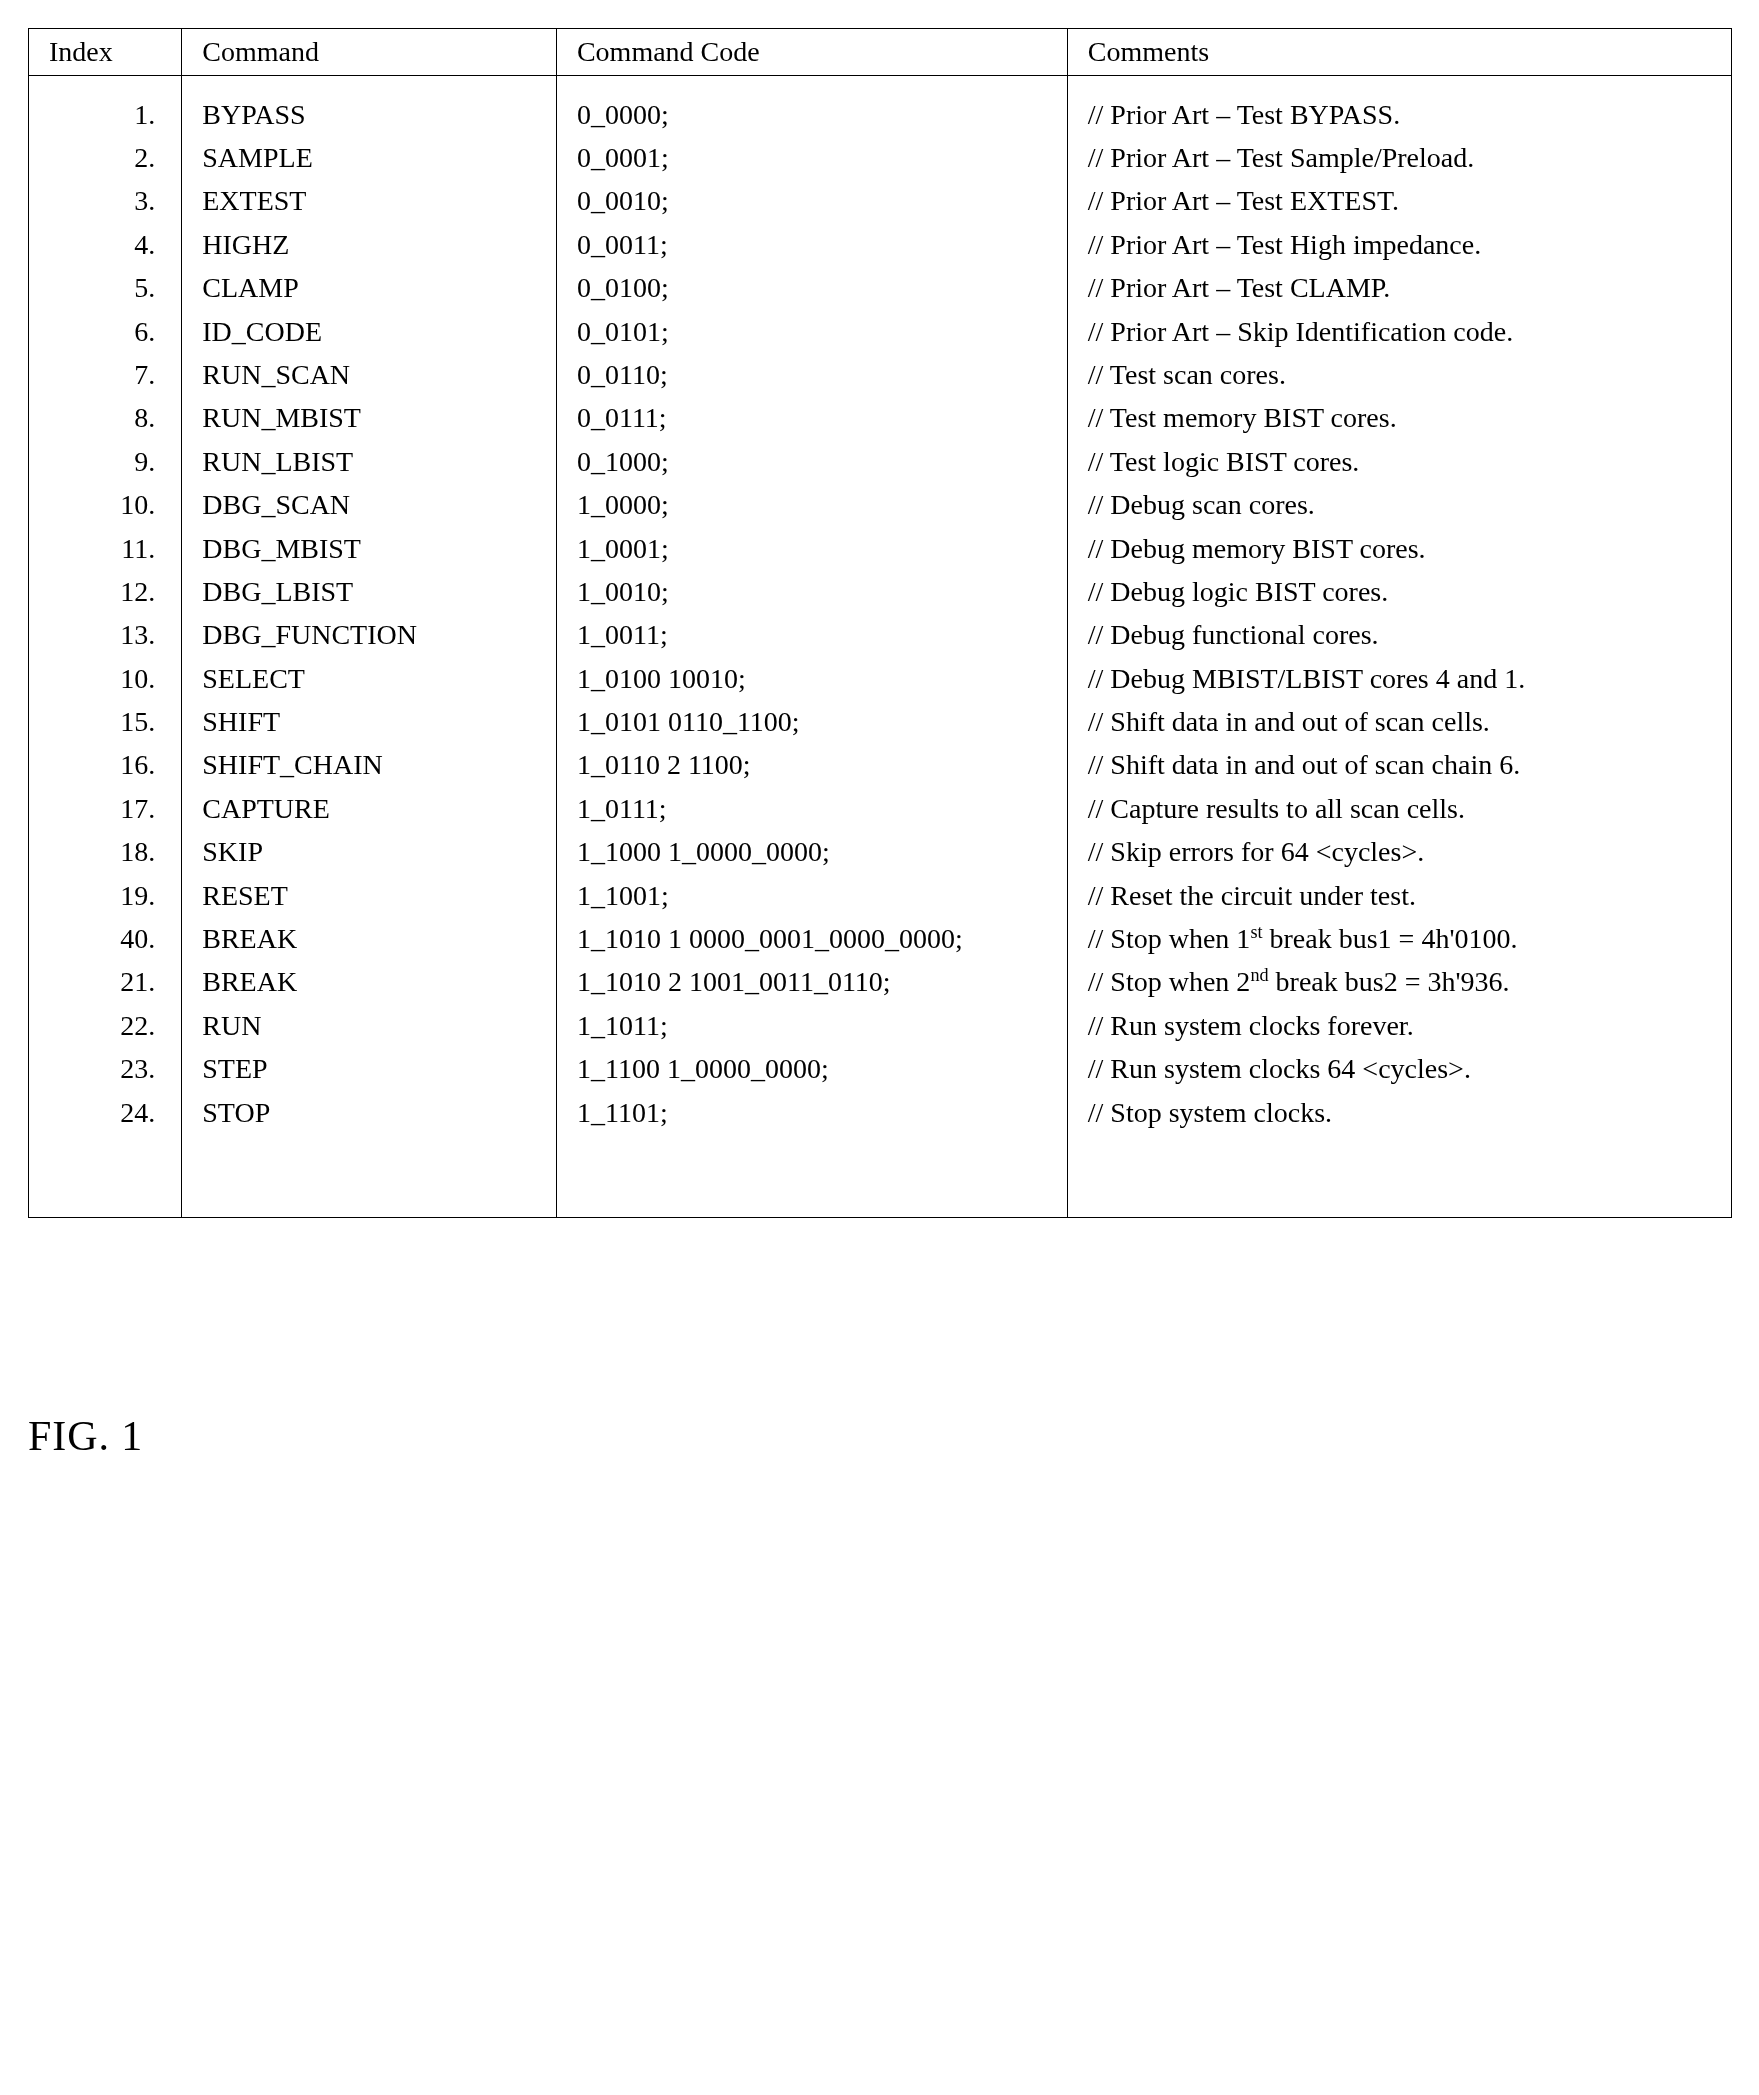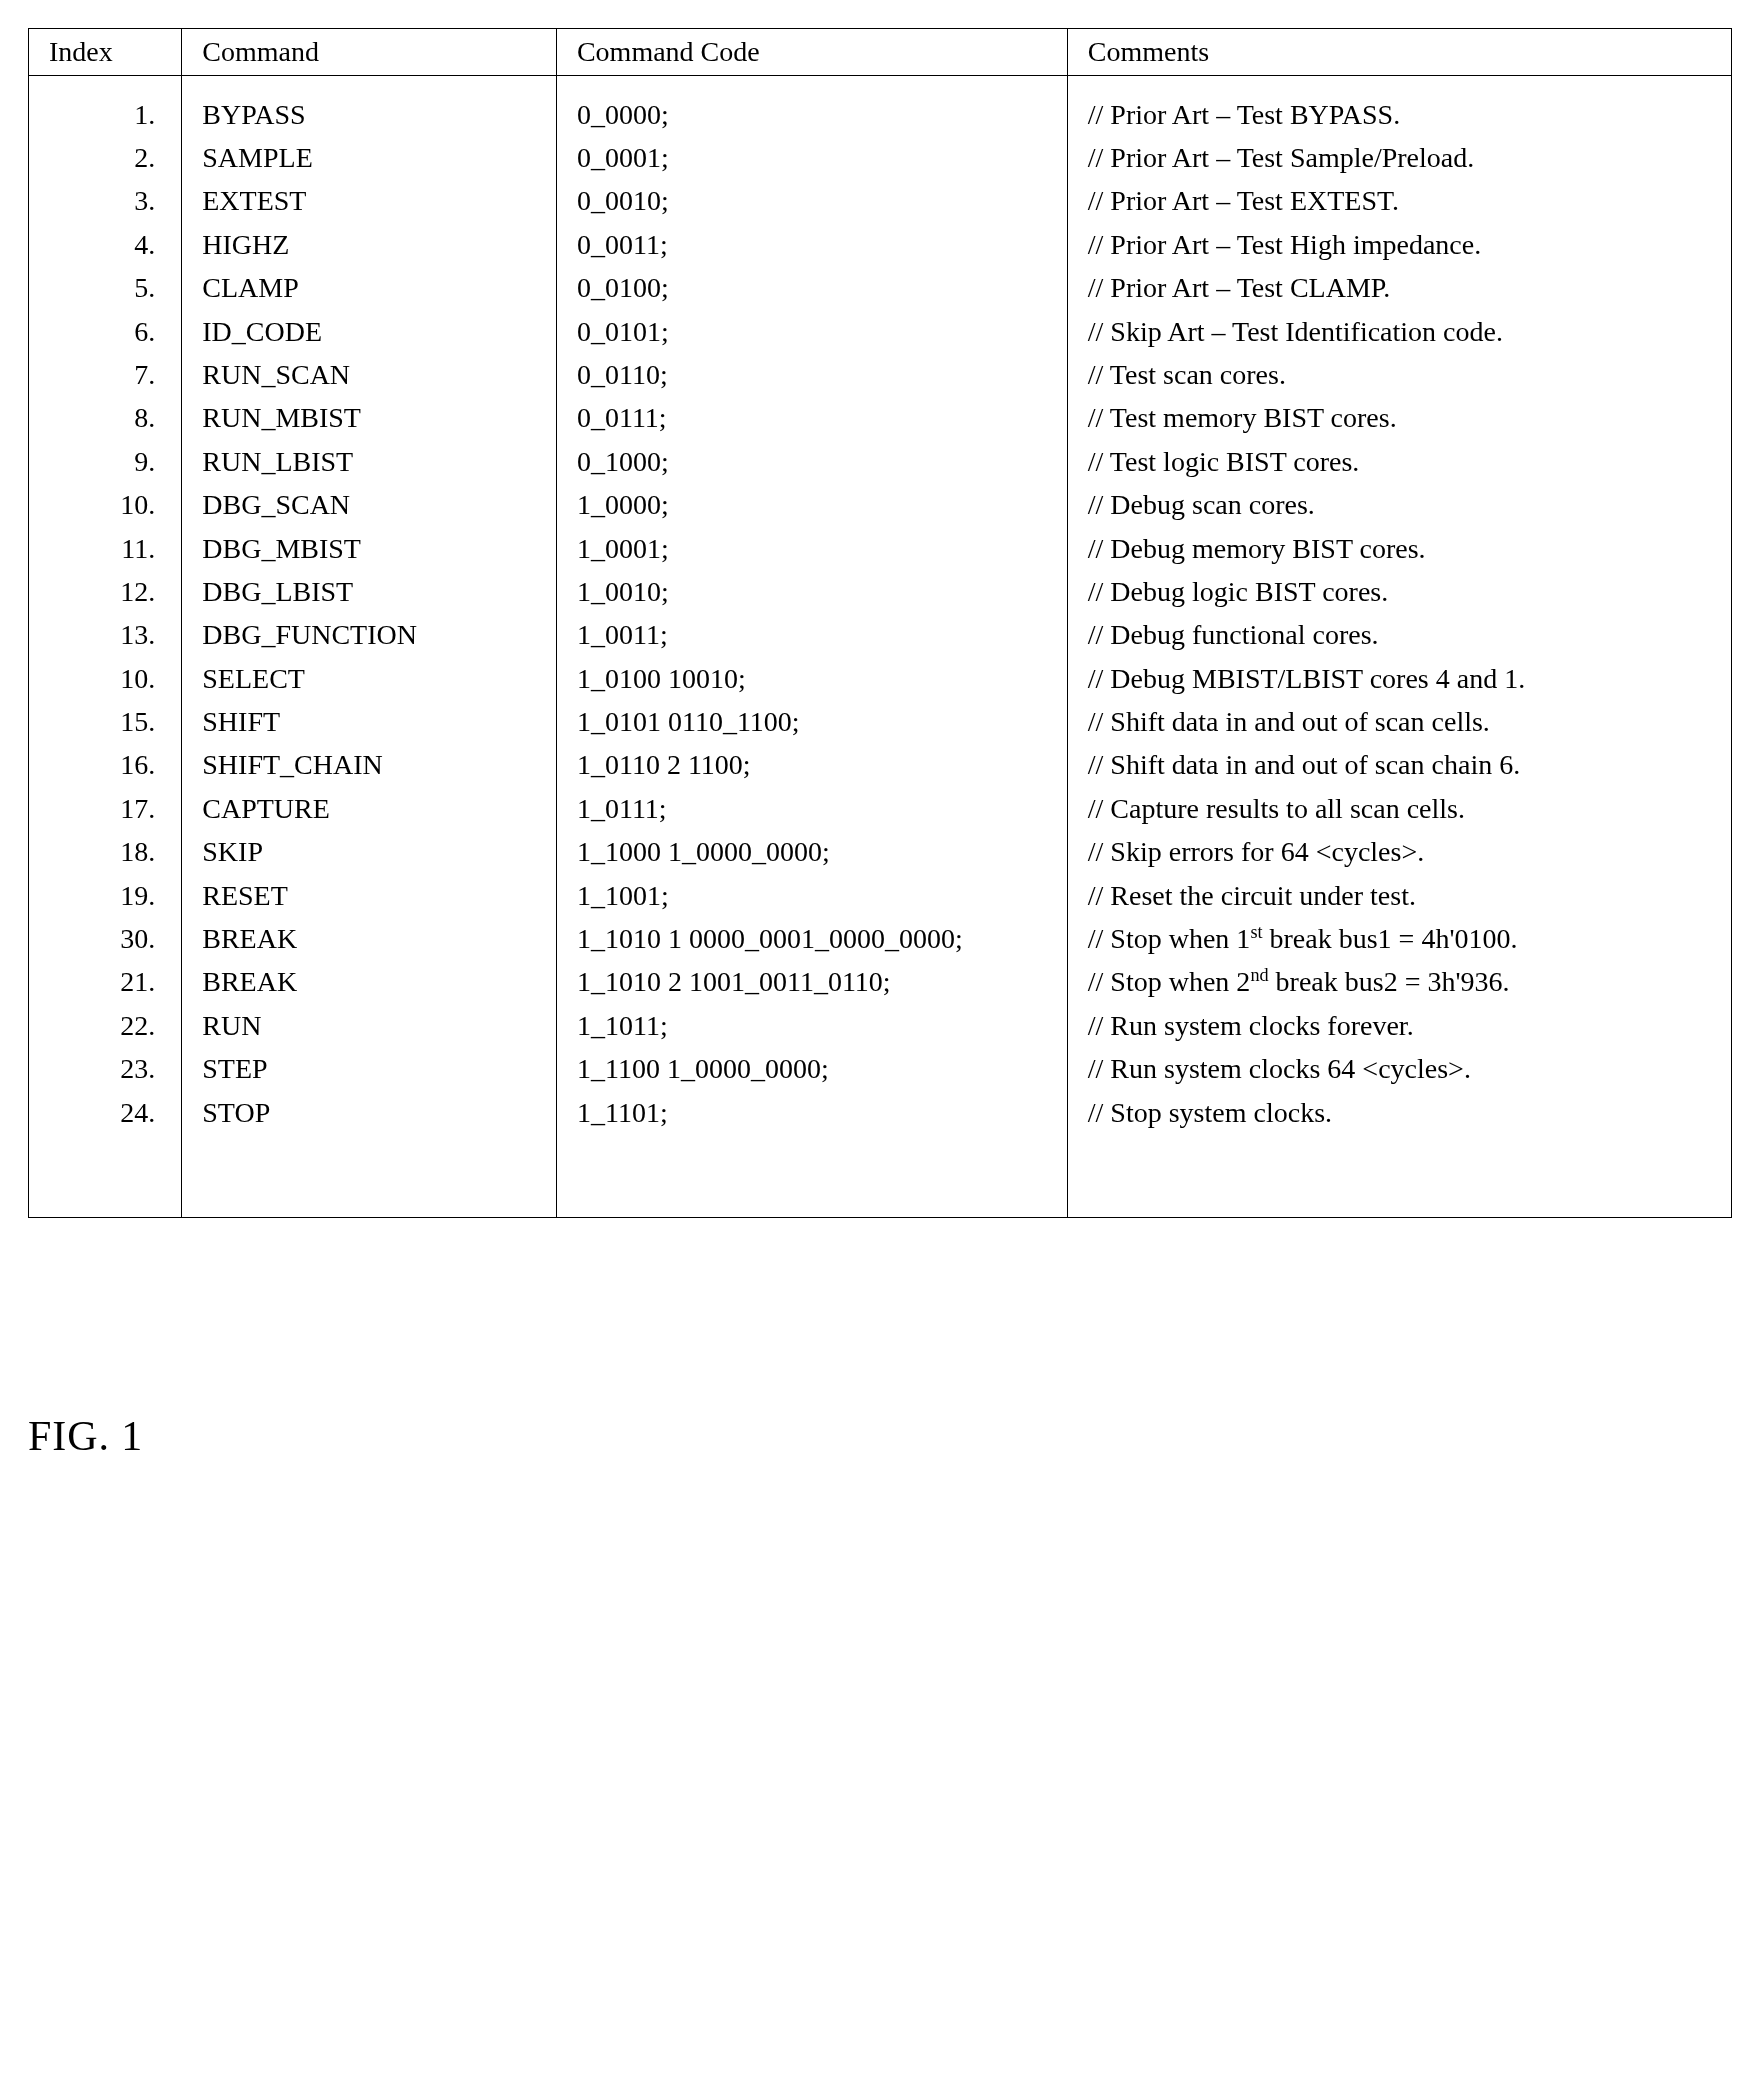--- a/index.html
+++ b/index.html
@@ -85,21 +85,21 @@
             <span class="row-line">10.</span>
             <span class="row-line">11.</span>
             <span class="row-line">12.</span>
             <span class="row-line">13.</span>
             <span class="row-line">10.</span>
             <span class="row-line">15.</span>
             <span class="row-line">16.</span>
             <span class="row-line">17.</span>
             <span class="row-line">18.</span>
             <span class="row-line">19.</span>
-            <span class="row-line">30.</span>
+            <span class="row-line">40.</span>
             <span class="row-line">21.</span>
             <span class="row-line">22.</span>
             <span class="row-line">23.</span>
             <span class="row-line">24.</span>
           </td>
         <td class="cmd" id="col-command">
             <span class="row-line">BYPASS</span>
             <span class="row-line">SAMPLE</span>
             <span class="row-line">EXTEST</span>
             <span class="row-line">HIGHZ</span>
@@ -149,21 +149,21 @@
             <span class="row-line">1_1011;</span>
             <span class="row-line">1_1100 1_0000_0000;</span>
             <span class="row-line">1_1101;</span>
           </td>
         <td class="com" id="col-comment">
             <span class="row-line">// Prior Art – Test BYPASS.</span>
             <span class="row-line">// Prior Art – Test Sample/Preload.</span>
             <span class="row-line">// Prior Art – Test EXTEST.</span>
             <span class="row-line">// Prior Art – Test High impedance.</span>
             <span class="row-line">// Prior Art – Test CLAMP.</span>
-            <span class="row-line">// Skip Art – Test Identification code.</span>
+            <span class="row-line">// Prior Art – Skip Identification code.</span>
             <span class="row-line">// Test scan cores.</span>
             <span class="row-line">// Test memory BIST cores.</span>
             <span class="row-line">// Test logic BIST cores.</span>
             <span class="row-line">// Debug scan cores.</span>
             <span class="row-line">// Debug memory BIST cores.</span>
             <span class="row-line">// Debug logic BIST cores.</span>
             <span class="row-line">// Debug functional cores.</span>
             <span class="row-line">// Debug MBIST/LBIST cores 4 and 1.</span>
             <span class="row-line">// Shift data in and out of scan cells.</span>
             <span class="row-line">// Shift data in and out of scan chain 6.</span>

